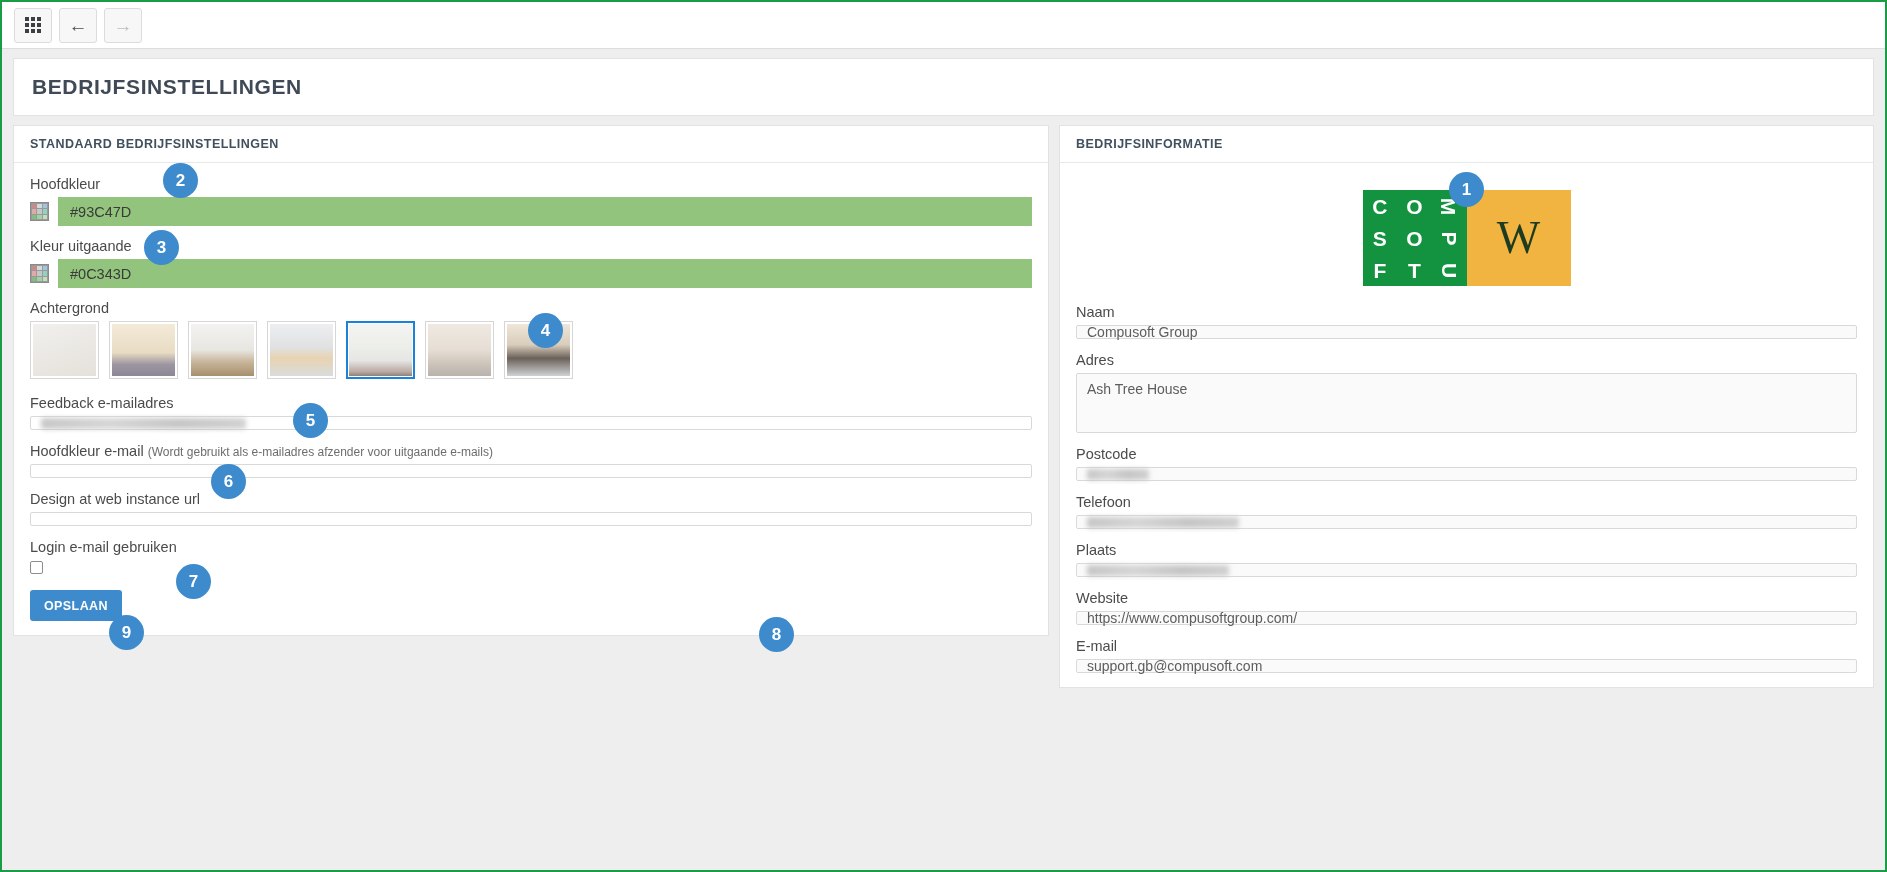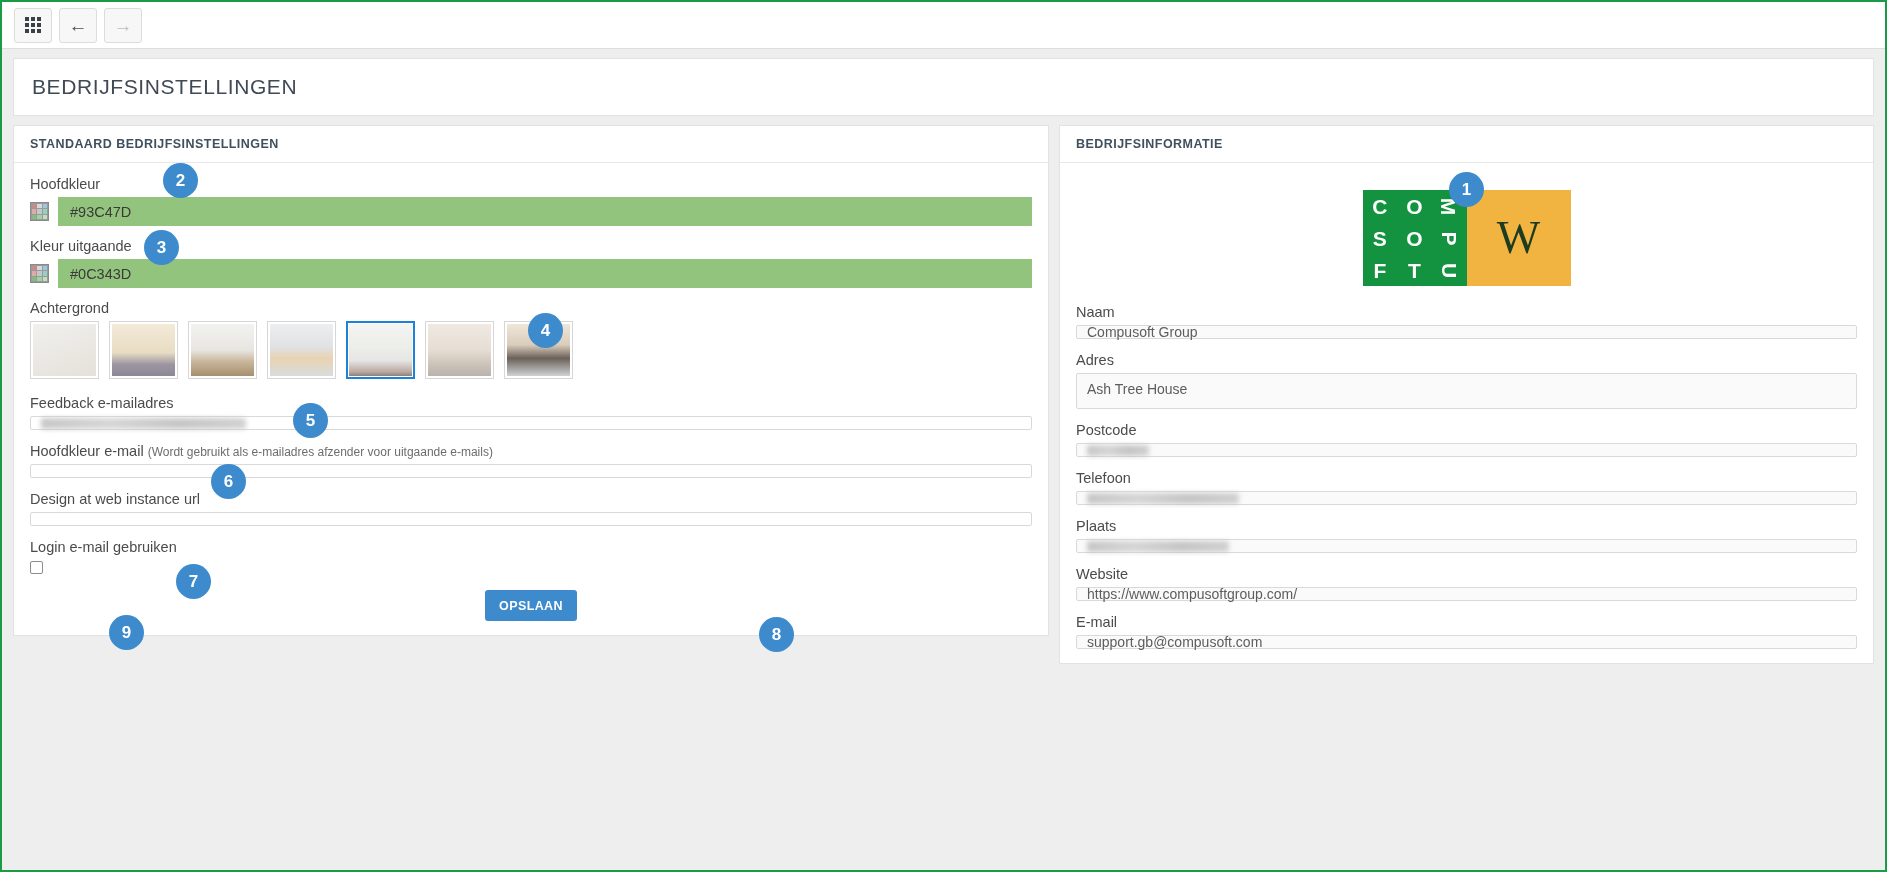--- a/index.html
+++ b/index.html
@@ -49,21 +49,21 @@
   }
   .title-card {
     background: #ffffff;
     border: 1px solid #e2e2e2;
     padding: 16px 18px;
     margin-bottom: 9px;
   }
   .title-card h1 {
     margin: 0;
     font-size: 21px;
-    font-weight: 400;
+    font-weight: 700;
     letter-spacing: .6px;
     color: #3f4a56;
   }
 
   .columns { display: flex; gap: 10px; align-items: flex-start; justify-content: space-between; }
   .card {
     background: #ffffff;
     border: 1px solid #e2e2e2;
   }
   .card-head {
@@ -171,21 +171,21 @@
     color: #4b4b4b;
     border: 1px solid #d4d4d4;
     border-radius: 3px;
     height: 31px;
     padding: 0 14px;
     font-size: 12.5px;
     letter-spacing: .4px;
     cursor: pointer;
     font-family: "Liberation Sans", sans-serif;
   }
-  .btn-row { display: flex; align-items: center; justify-content: space-between; margin-top: 12px; flex-direction: column; }
+  .btn-row { display: flex; align-items: center; justify-content: space-between; margin-top: 12px; }
 
   
   .logo-wrap {
     display: flex; justify-content: center;
     padding: 14px 0 18px 0;
     gap: 0;
   }
   .logo-green {
     width: 104px; height: 96px;
     background: #13923f;
@@ -211,21 +211,21 @@
     color: #1d3b21;
     font-size: 46px;
     font-weight: 400;
     font-family: "Liberation Serif", serif;
     line-height: 1;
   }
   .inp-ro {
     background: #fafafa;
     color: #5d5d5d;
   }
-  .inp-ro.tall { height: 36px; align-items: flex-start; padding-top: 7px; }
+  .inp-ro.tall { height: 60px; align-items: flex-start; padding-top: 7px; }
 
   
   .redacted {
     display: inline-block;
     height: 11px;
     border-radius: 2px;
     background: linear-gradient(90deg,#bdbdbd,#cfcfcf,#bcbcbc,#c9c9c9);
     filter: blur(2.4px);
     opacity: .85;
   }

